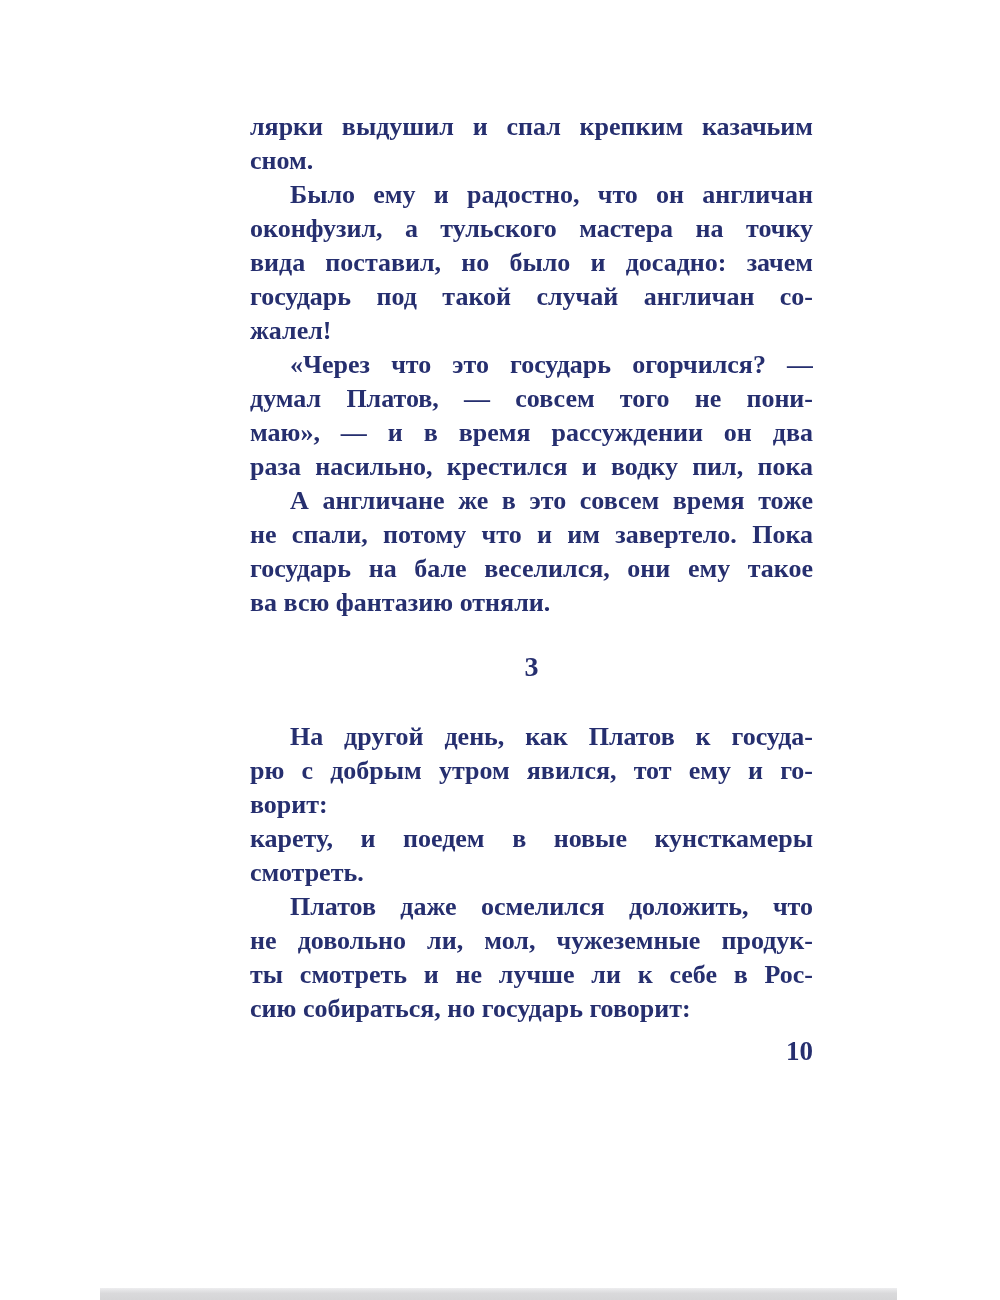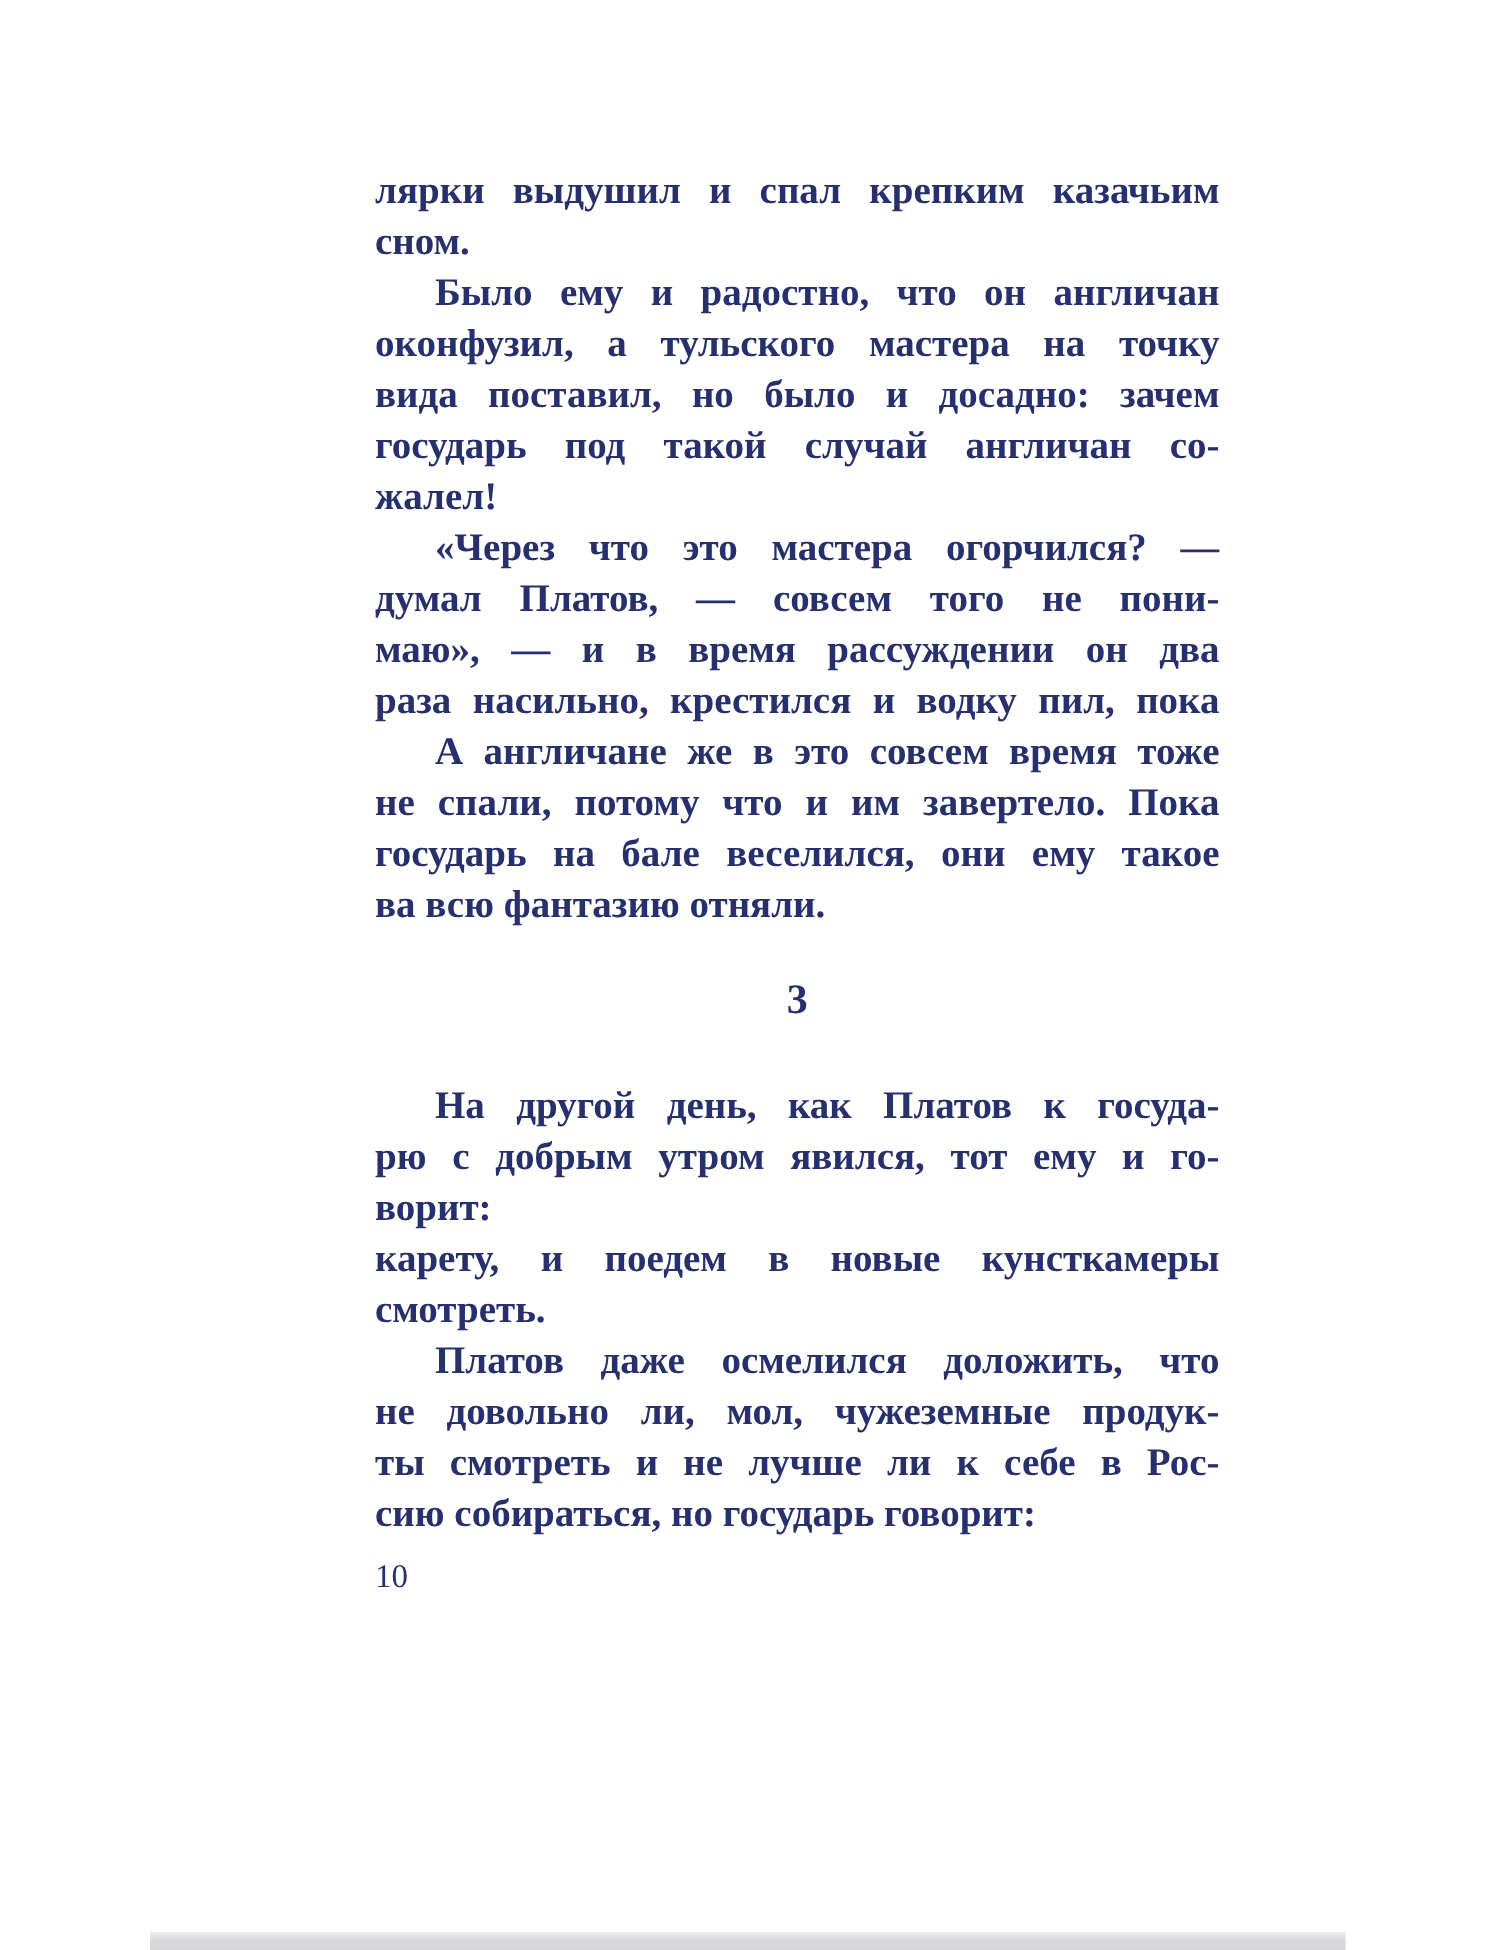--- a/index.html
+++ b/index.html
@@ -45,23 +45,23 @@
     height: 34px;
     line-height: 34px;
     text-align: center;
     font-size: 28px;
     font-weight: 700;
   }
   .pagenum {
     margin-top: 8px;
     height: 34px;
     line-height: 34px;
-    text-align: left;
-    font-size: 22px;
-    font-weight: 400;
+    text-align: right;
+    font-size: 27px;
+    font-weight: 700;
   }
   .bottom-bar {
     position: absolute;
     left: 100px;
     top: 1288px;
     width: 797px;
     height: 12px;
     background: linear-gradient(to bottom, #ededef 0%, #d9d9db 45%, #d5d5d7 100%);
   }
 </style>
@@ -71,21 +71,21 @@
 <div class="page">
   <div class="textblock">
     <div>
         <div class="line just">лярки выдушил и спал крепким казачьим</div>
         <div class="line">сном.</div>
         <div class="line just indent">Было ему и радостно, что он англичан</div>
         <div class="line just">оконфузил, а тульского мастера на точку</div>
         <div class="line just">вида поставил, но было и досадно: зачем</div>
         <div class="line just">государь под такой случай англичан со-</div>
         <div class="line">жалел!</div>
-        <div class="line just indent">«Через что это мастера огорчился? —</div>
+        <div class="line just indent">«Через что это государь огорчился? —</div>
         <div class="line just">думал Платов, — совсем того не пони-</div>
         <div class="line just">маю», — и в время рассуждении он два</div>
         <div class="line just">раза насильно, крестился и водку пил, пока</div>
         <div class="line just indent">А англичане же в это совсем время тоже</div>
         <div class="line just">не спали, потому что и им завертело. Пока</div>
         <div class="line just">государь на бале веселился, они ему такое</div>
         <div class="line">ва всю фантазию отняли.</div>
       </div>
     <div class="chapter-heading">3</div>
     <div>

